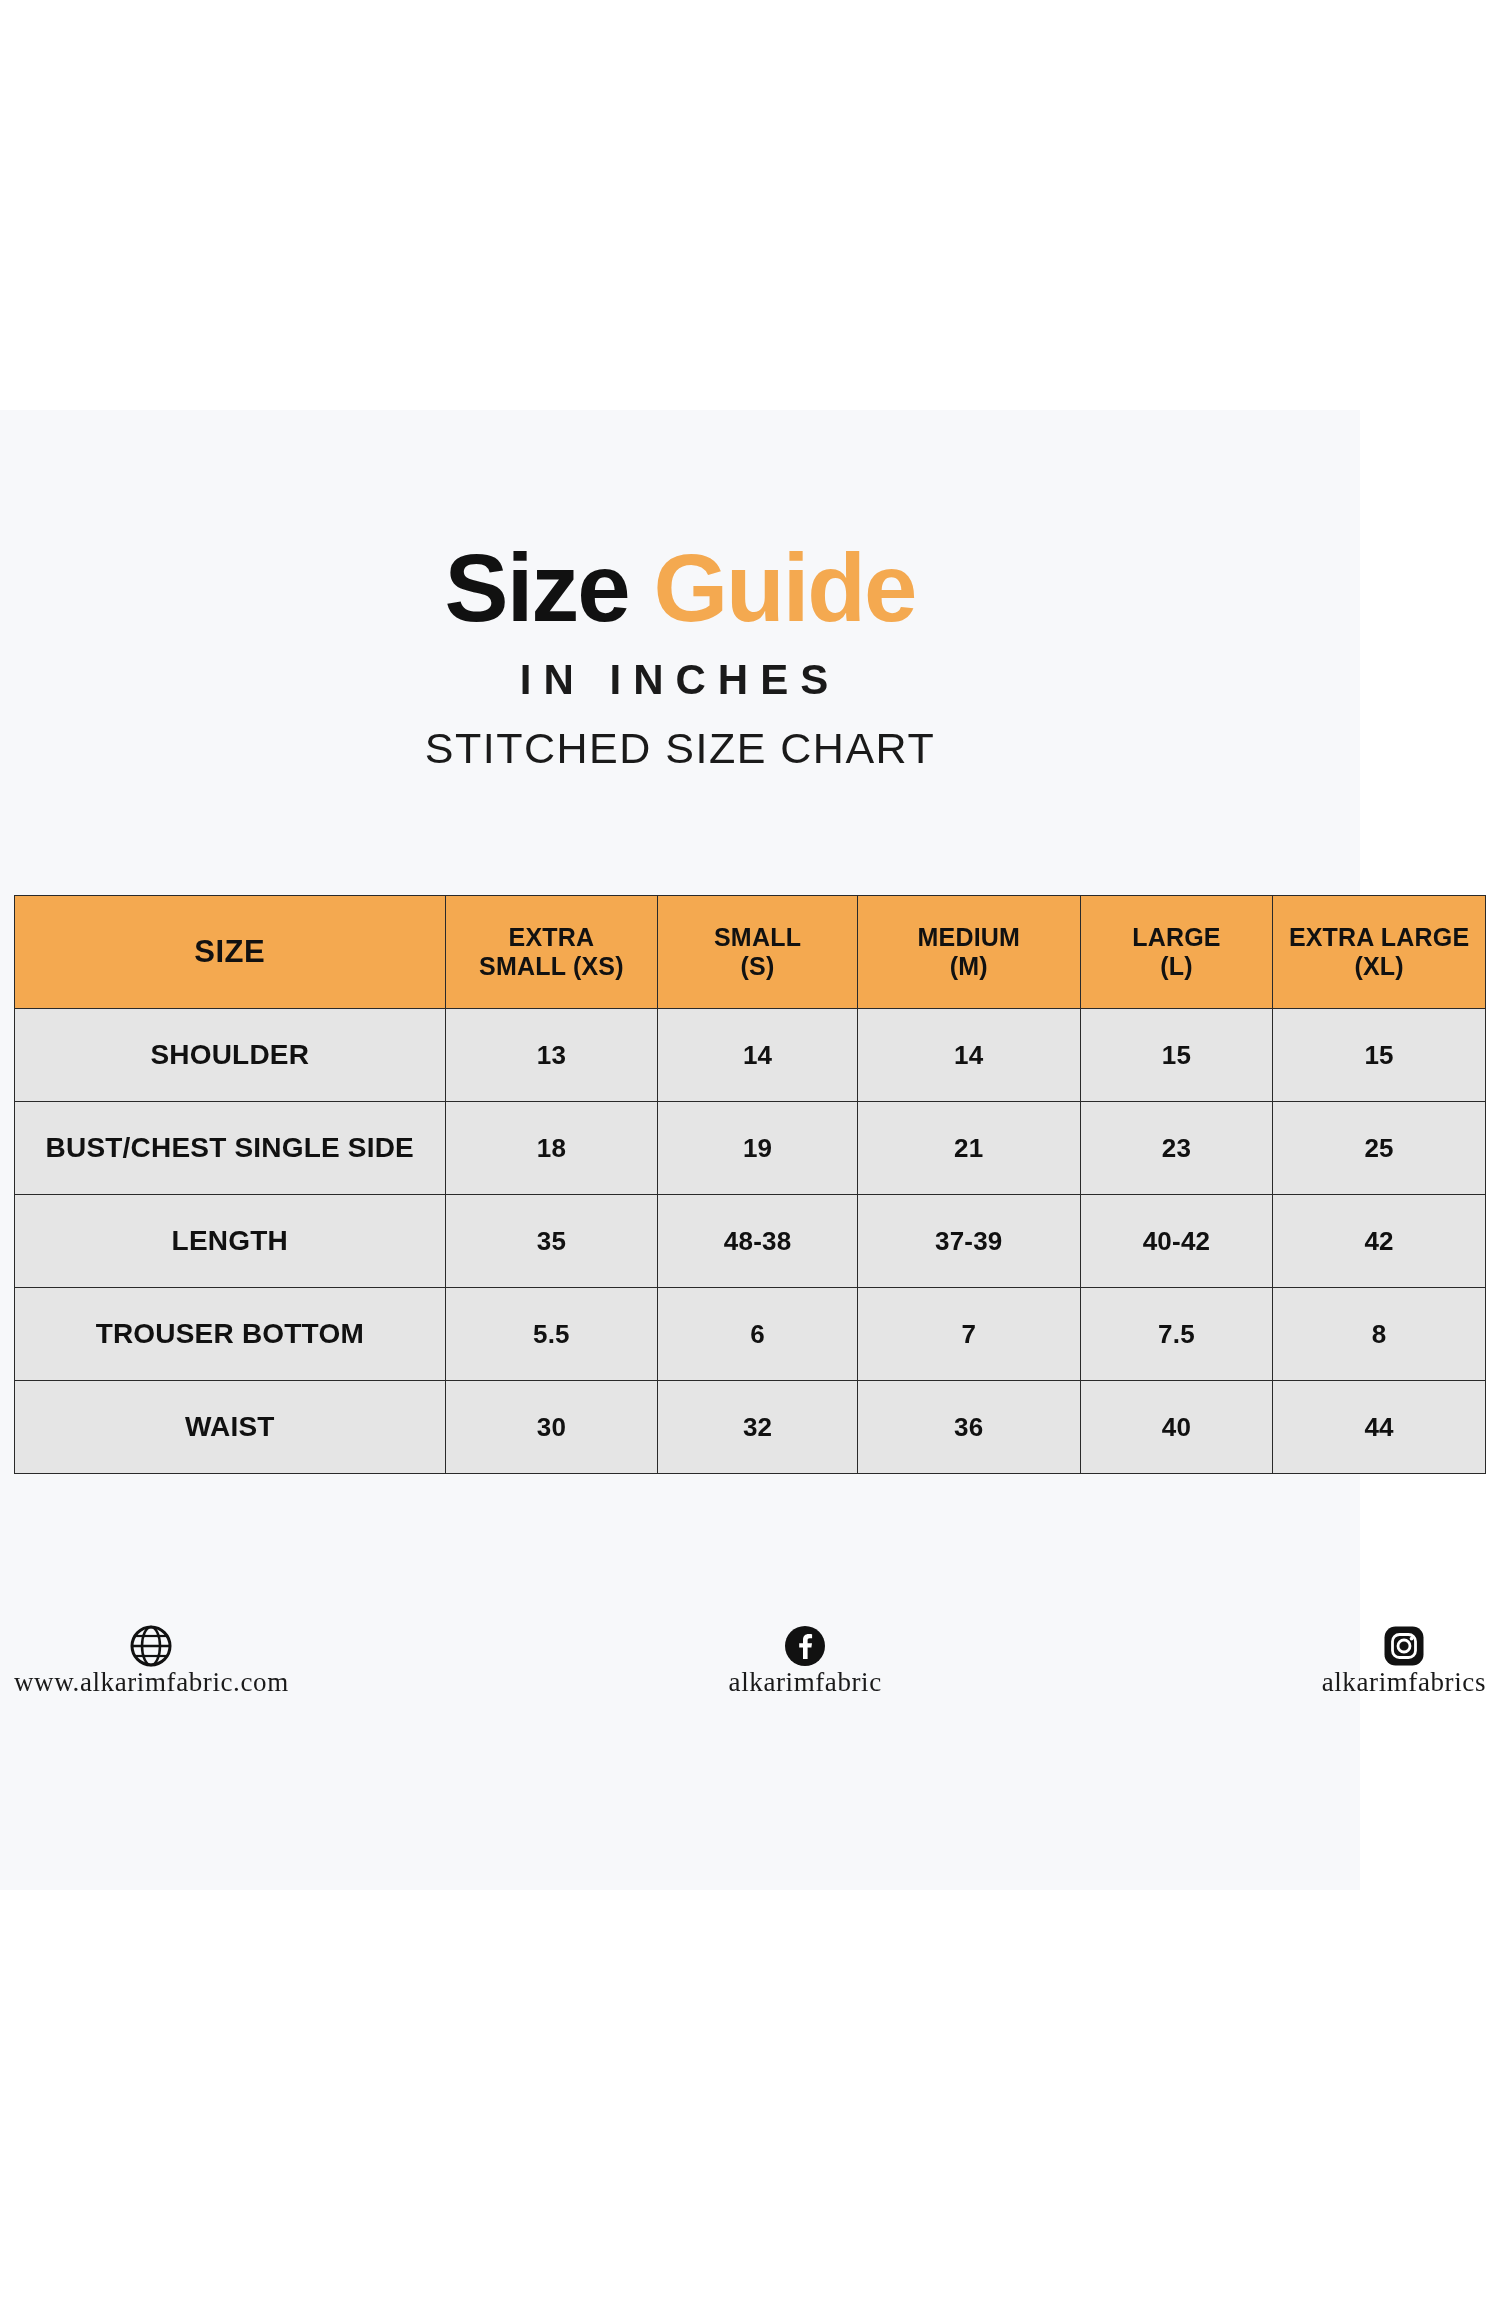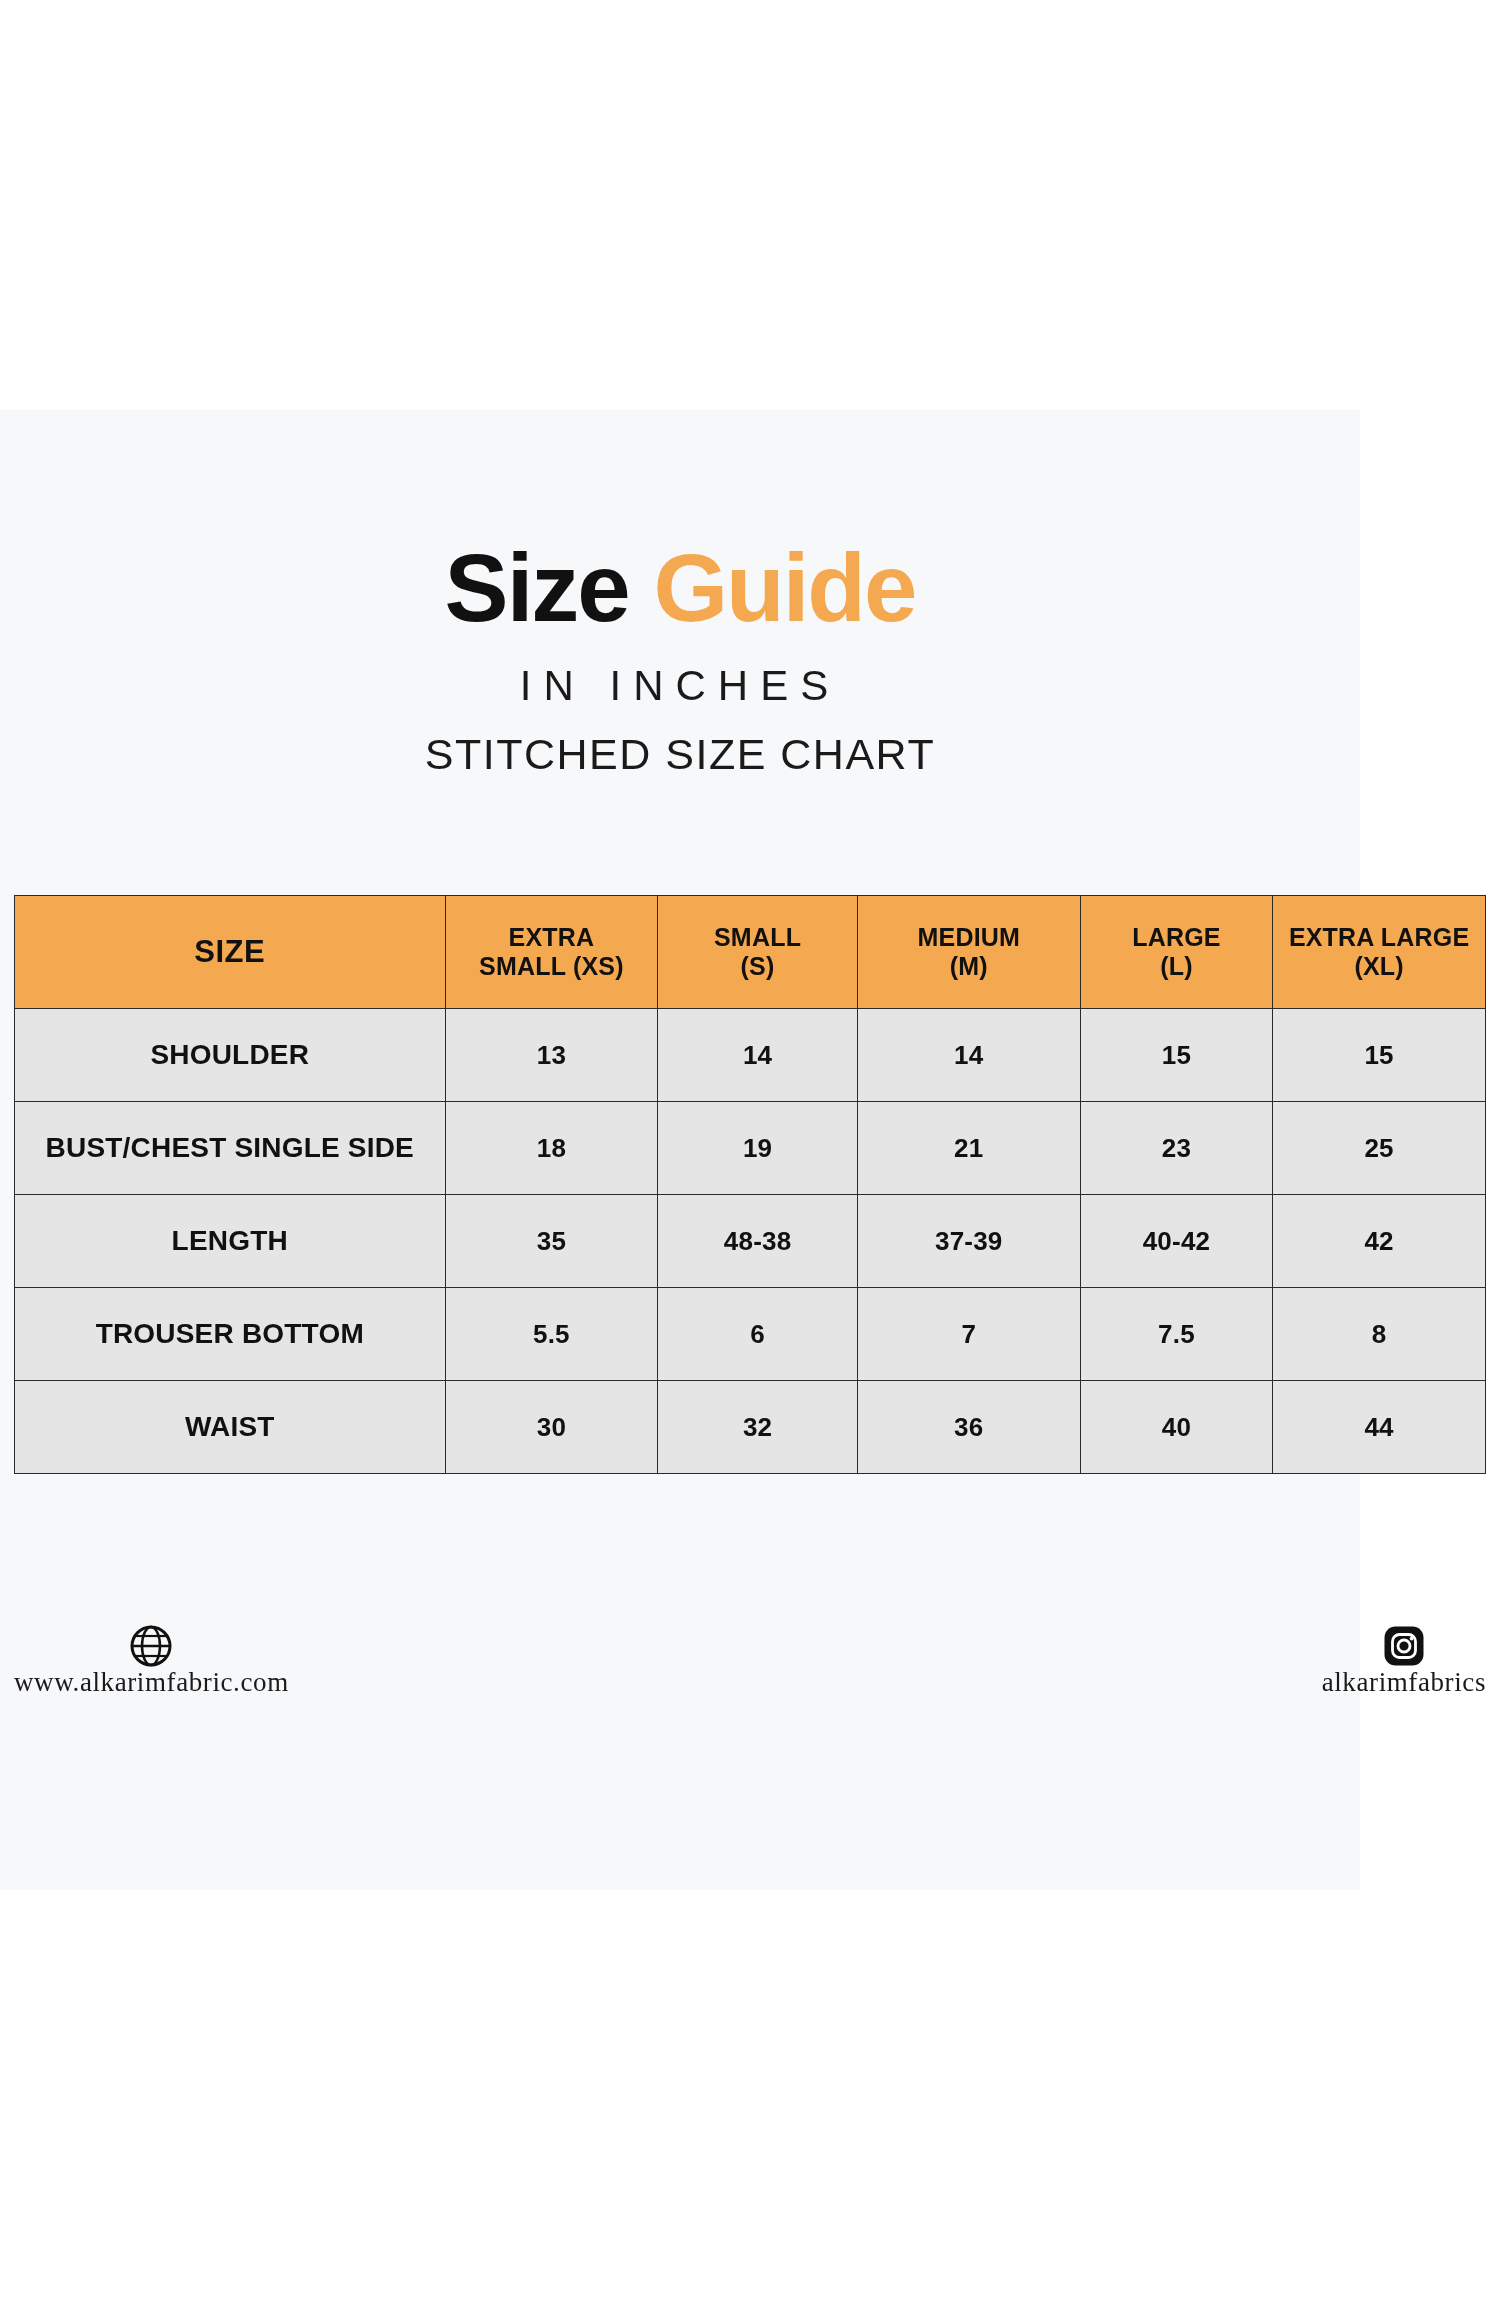--- a/index.html
+++ b/index.html
@@ -35,25 +35,25 @@
     font-size: 96px;
     font-weight: 800;
     letter-spacing: -2px;
     line-height: 1;
     color: #111111;
   }
   .title .accent {
     color: #f4a950;
   }
   .subtitle1 {
-    margin-top: 26px;
+    margin-top: 20px;
     font-size: 42px;
     letter-spacing: 12px;
     color: #1a1a1a;
-    font-weight: 400;
+    font-weight: 700;
     text-align: center;
   }
   .subtitle2 {
     margin-top: 20px;
     font-size: 43px;
     letter-spacing: 1.5px;
     color: #1a1a1a;
     font-weight: 400;
   }
 
@@ -232,20 +232,29 @@
             <circle cx="21" cy="21" r="19" fill="none" stroke="#111" stroke-width="3"></circle>
             <ellipse cx="21" cy="21" rx="9" ry="19" fill="none" stroke="#111" stroke-width="2.5"></ellipse>
             <line x1="2" y1="21" x2="40" y2="21" stroke="#111" stroke-width="2.5"></line>
             <line x1="5" y1="11" x2="37" y2="11" stroke="#111" stroke-width="2.2"></line>
             <line x1="5" y1="31" x2="37" y2="31" stroke="#111" stroke-width="2.2"></line>
           </svg>
         </span>
         <span>www.alkarimfabric.com</span>
       </div>
 
+      <div class="footer-item f-fb">
+        <span class="ic">
+          <svg width="42" height="42" viewBox="0 0 42 42">
+            <circle cx="21" cy="21" r="20" fill="#111"></circle>
+            <path d="M23.6 34V22.6h3.8l0.6-4.4h-4.4v-2.8c0-1.3 0.4-2.2 2.2-2.2h2.3V9.2c-0.4-0.05-1.8-0.2-3.4-0.2-3.4 0-5.7 2.1-5.7 5.9v3.3h-3.8v4.4h3.8V34h4.6z" fill="#fff"></path>
+          </svg>
+        </span>
+        <span>alkarimfabric</span>
+      </div>
 
       <div class="footer-item f-ig">
         <span class="ic">
           <svg width="42" height="42" viewBox="0 0 42 42">
             <rect x="1.5" y="1.5" width="39" height="39" rx="11" fill="#111"></rect>
             <rect x="9.5" y="9.5" width="23" height="23" rx="7" fill="none" stroke="#fff" stroke-width="2.8"></rect>
             <circle cx="21" cy="21" r="6" fill="none" stroke="#fff" stroke-width="2.8"></circle>
             <circle cx="28.6" cy="13.6" r="1.9" fill="#fff"></circle>
           </svg>
         </span>

